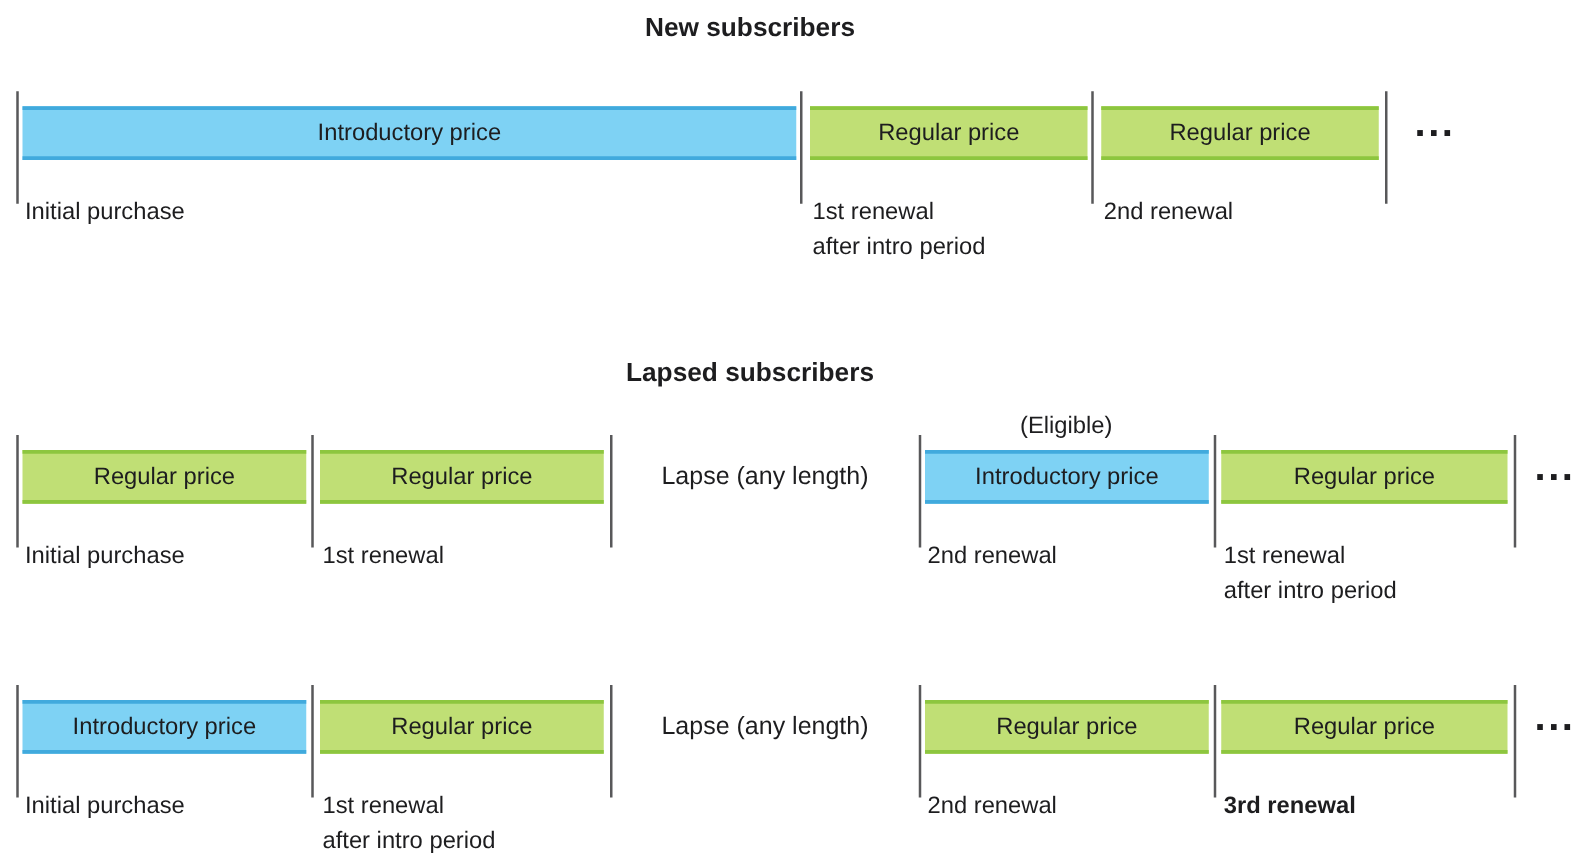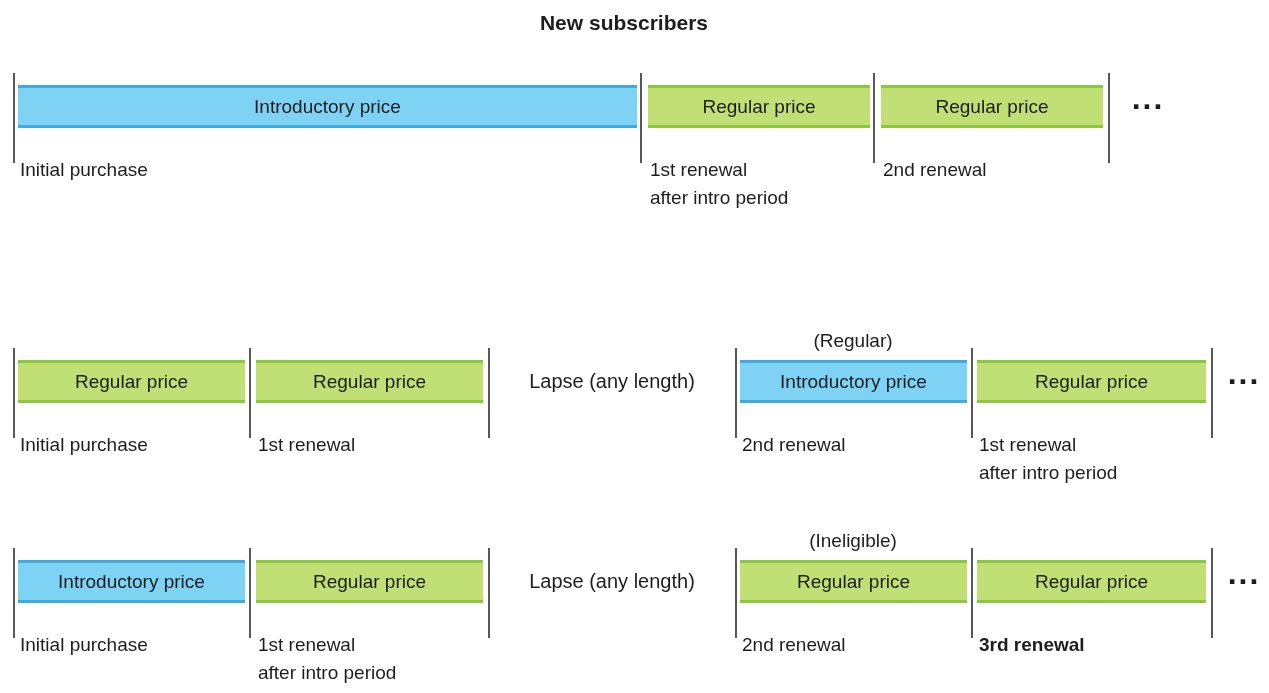--- a/index.html
+++ b/index.html
@@ -90,21 +90,21 @@
     font-weight: 900;
     letter-spacing: 2px;
     transform: translateY(-8px);
   }
 </style>
 </head>
 <body>
 
 <div id="canvas">
 
-  <div class="section-title" style="top:10px;padding-left:24px;">New subscribers</div>
+  <div class="section-title" style="top:10px;">New subscribers</div>
 
   <div class="tick" style="left:13px; top:73px;"></div>
   <div class="tick" style="left:640px; top:73px;"></div>
   <div class="tick" style="left:873px; top:73px;"></div>
   <div class="tick" style="left:1108px; top:73px;"></div>
 
   <div class="bar introductory" style="left:18px; top:85px; width:619px;">
     <span class="bar-label">Introductory price</span>
   </div>
   <div class="bar regular" style="left:648px; top:85px; width:222px;">
@@ -114,22 +114,23 @@
     <span class="bar-label">Regular price</span>
   </div>
 
   <div class="dots" style="left:1125px; top:85px;">...</div>
 
   <div class="milestone" style="left:20px; top:156px;">Initial purchase</div>
   <div class="milestone" style="left:650px; top:156px;">1st renewal
 after intro period</div>
   <div class="milestone" style="left:883px; top:156px;">2nd renewal</div>
 
+  <div class="section-title" style="top:286px;">Lapsed subscribers</div>
 
-  <div class="badge" style="left:753px; top:331px;">(Regular)</div>
+  <div class="badge" style="left:753px; top:331px;">(Eligible)</div>
 
   <div class="tick" style="left:13px; top:348px;"></div>
   <div class="tick" style="left:249px; top:348px;"></div>
   <div class="tick" style="left:488px; top:348px;"></div>
   <div class="tick" style="left:735px; top:348px;"></div>
   <div class="tick" style="left:971px; top:348px;"></div>
   <div class="tick" style="left:1211px; top:348px;"></div>
 
   <div class="bar regular" style="left:18px; top:360px; width:227px;">
     <span class="bar-label">Regular price</span>
@@ -146,21 +147,20 @@
   </div>
 
   <div class="dots" style="left:1221px; top:360px;">...</div>
 
   <div class="milestone" style="left:20px; top:431px;">Initial purchase</div>
   <div class="milestone" style="left:258px; top:431px;">1st renewal</div>
   <div class="milestone" style="left:742px; top:431px;">2nd renewal</div>
   <div class="milestone" style="left:979px; top:431px;">1st renewal
 after intro period</div>
 
-  <div class="badge" style="left:753px; top:531px;">(Ineligible)</div>
 
   <div class="tick" style="left:13px; top:548px;"></div>
   <div class="tick" style="left:249px; top:548px;"></div>
   <div class="tick" style="left:488px; top:548px;"></div>
   <div class="tick" style="left:735px; top:548px;"></div>
   <div class="tick" style="left:971px; top:548px;"></div>
   <div class="tick" style="left:1211px; top:548px;"></div>
 
   <div class="bar introductory" style="left:18px; top:560px; width:227px;">
     <span class="bar-label">Introductory price</span>

